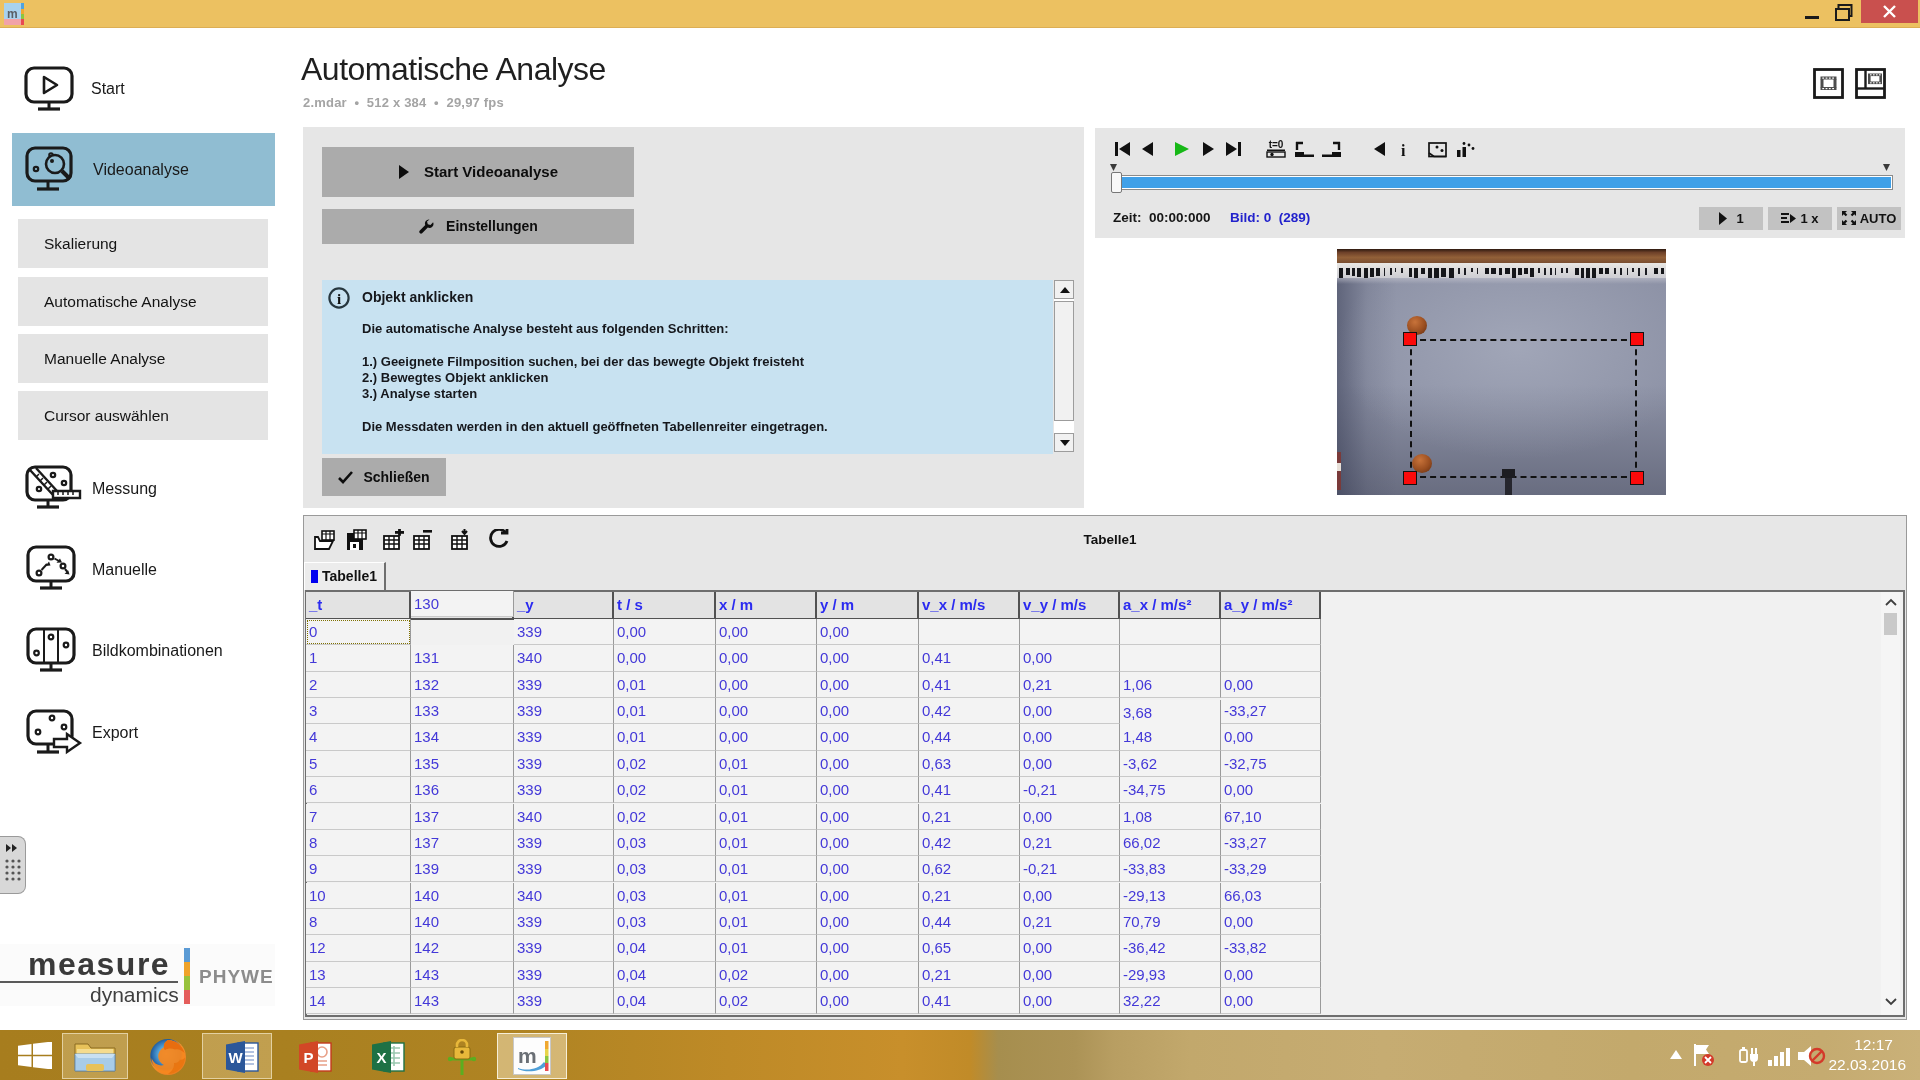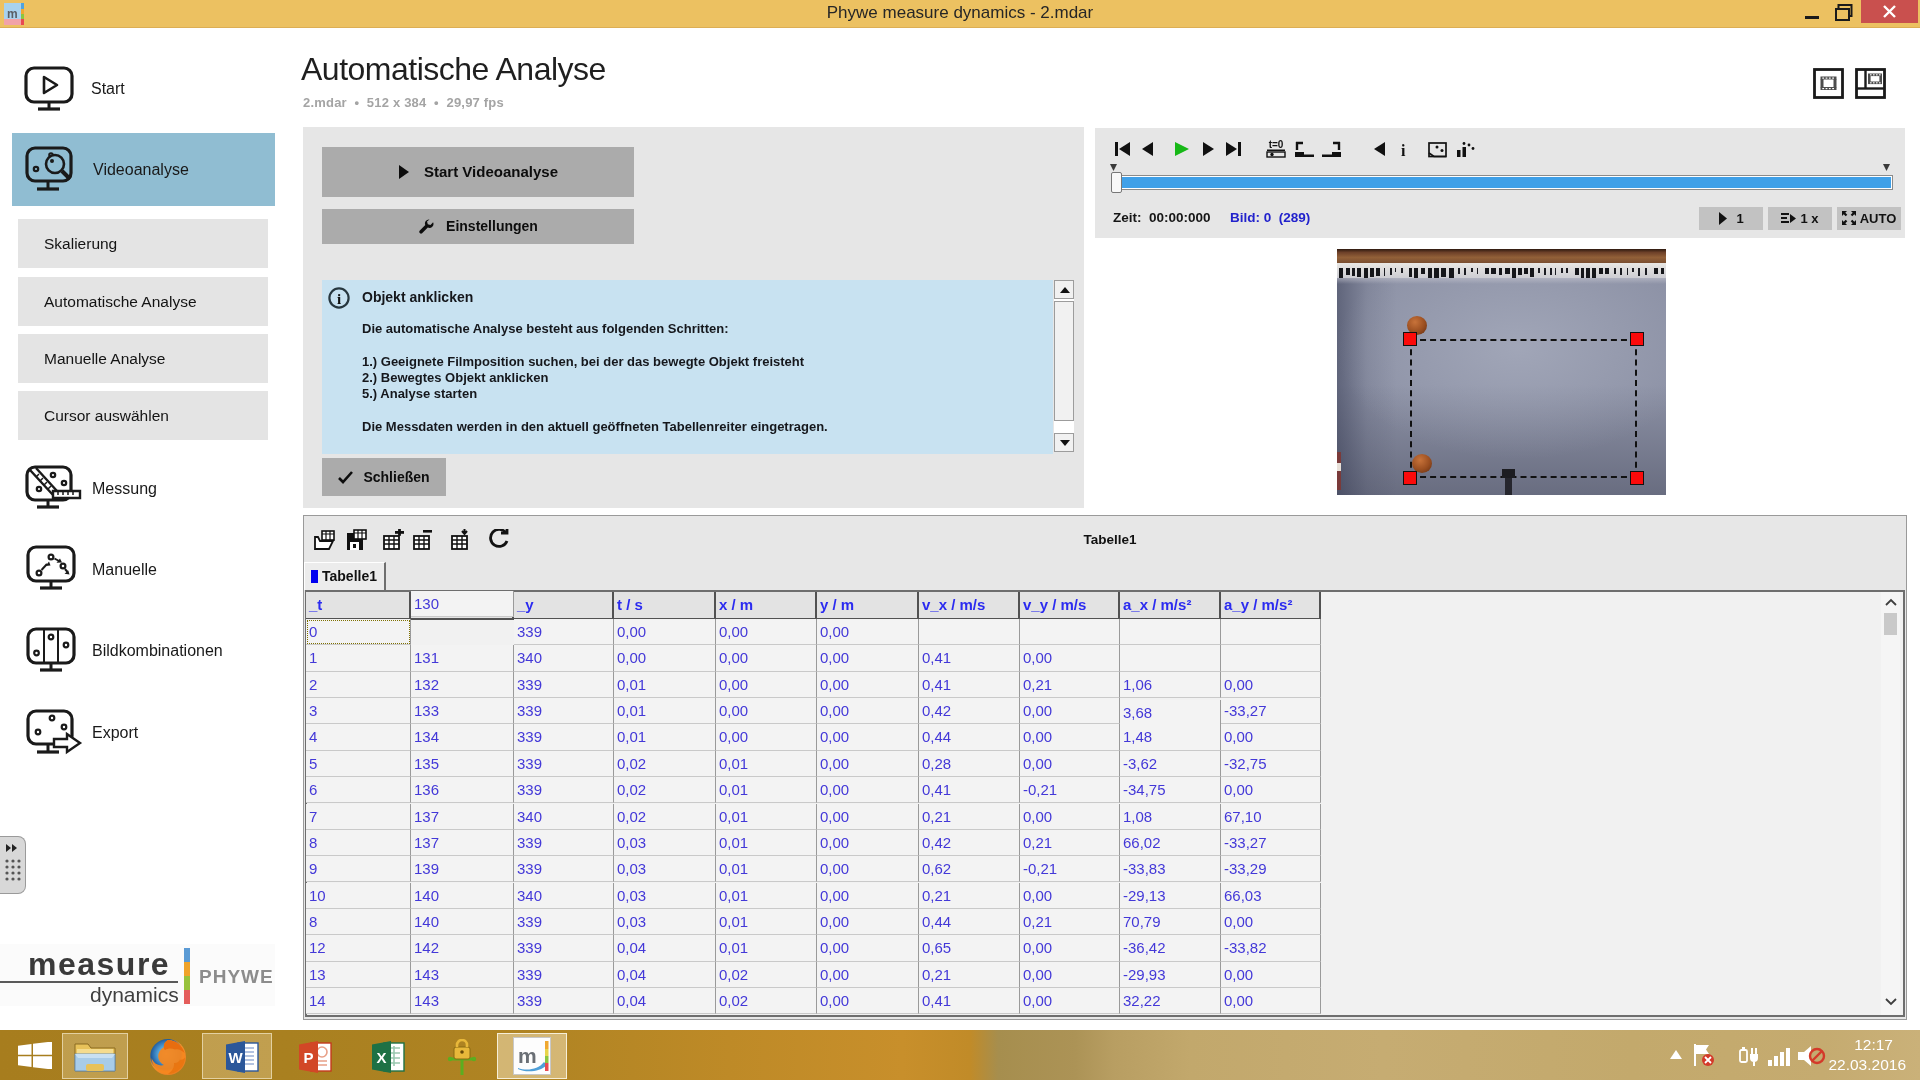--- a/index.html
+++ b/index.html
@@ -56,21 +56,20 @@
 <div id="titlebar">
   <svg class="abs" style="left:4px;top:3px" width="20" height="22">
     <rect x="0" y="0" width="20" height="22" fill="#A8D2EE"></rect>
     <rect x="0" y="16" width="20" height="6" fill="#F1A3A8"></rect>
     <rect x="17" y="0" width="3" height="6" fill="#4FA3E0"></rect>
     <rect x="17" y="6" width="3" height="5" fill="#F0A830"></rect>
     <rect x="17" y="11" width="3" height="5" fill="#8CC63F"></rect>
     <rect x="17" y="16" width="3" height="6" fill="#E84A50"></rect>
     <text x="3" y="15" font-size="12" font-weight="bold" fill="#5a5f66" font-family="Liberation Sans">m</text>
   </svg>
-  <div id="titletext">Phywe measure dynamics - 2.mdar</div>
   <div class="abs" style="left:1805px;top:16px;width:14px;height:3px;background:#1a1a1a"></div>
   <svg class="abs" style="left:1835px;top:4px" width="18" height="17">
     <rect x="3.5" y="1" width="13" height="11" fill="none" stroke="#1a1a1a" stroke-width="2"></rect>
     <rect x="1" y="5" width="13" height="11" fill="#ECC161" stroke="#1a1a1a" stroke-width="2"></rect>
   </svg>
   <div id="closebtn">
     <svg width="13" height="13">
         <path d="M1,1 L12,12 M12,1 L1,12" stroke="#fff" stroke-width="2.4"></path>
       </svg>
   </div>
@@ -247,21 +246,21 @@
 
   <div id="infobox">
     <svg class="abs" style="left:6px;top:7px" width="22" height="22" viewBox="0 0 22 22">
       <circle cx="11" cy="11" r="9.6" fill="none" stroke="#27373f" stroke-width="2.2"></circle>
       <text x="11" y="16.5" text-anchor="middle" font-family="Liberation Serif" font-weight="bold" font-size="15" fill="#111">i</text>
     </svg>
     <div class="b" style="top:9px;font-size:14px">Objekt anklicken</div>
     <div class="b" style="top:41px">Die automatische Analyse besteht aus folgenden Schritten:</div>
     <div class="b" style="top:74px">1.) Geeignete Filmposition suchen, bei der das bewegte Objekt freisteht</div>
     <div class="b" style="top:90px">2.) Bewegtes Objekt anklicken</div>
-    <div class="b" style="top:106px">5.) Analyse starten</div>
+    <div class="b" style="top:106px">3.) Analyse starten</div>
     <div class="b" style="top:139px">Die Messdaten werden in den aktuell geöffneten Tabellenreiter eingetragen.</div>
   </div>
 
   <div class="abs" style="left:751px;top:153px;width:20px;height:172px;background:#fff"></div>
   <div class="sb" style="left:751px;top:153px;width:20px;height:19px">
       <svg width="12" height="8">
         <path d="M6,1 L11,7 L1,7 Z" fill="#111"></path>
       </svg>
     </div>
   <div class="sb" style="left:751px;top:174px;width:20px;height:120px"></div>
@@ -520,21 +519,21 @@
 <div class="td" style="left:919px;top:724.4px;width:101px">0,44</div>
 <div class="td" style="left:1020px;top:724.4px;width:100px">0,00</div>
 <div class="td" style="left:1120px;top:724.4px;width:101px">1,48</div>
 <div class="td" style="left:1221px;top:724.4px;width:100px">0,00</div>
 <div class="td" style="left:306px;top:750.8px;width:105px">5</div>
 <div class="td" style="left:411px;top:750.8px;width:103px">135</div>
 <div class="td" style="left:514px;top:750.8px;width:100px">339</div>
 <div class="td" style="left:614px;top:750.8px;width:102px">0,02</div>
 <div class="td" style="left:716px;top:750.8px;width:101px">0,01</div>
 <div class="td" style="left:817px;top:750.8px;width:102px">0,00</div>
-<div class="td" style="left:919px;top:750.8px;width:101px">0,28</div>
+<div class="td" style="left:919px;top:750.8px;width:101px">0,63</div>
 <div class="td" style="left:1020px;top:750.8px;width:100px">0,00</div>
 <div class="td" style="left:1120px;top:750.8px;width:101px">-3,62</div>
 <div class="td" style="left:1221px;top:750.8px;width:100px">-32,75</div>
 <div class="td" style="left:306px;top:777.1px;width:105px">6</div>
 <div class="td" style="left:411px;top:777.1px;width:103px">136</div>
 <div class="td" style="left:514px;top:777.1px;width:100px">339</div>
 <div class="td" style="left:614px;top:777.1px;width:102px">0,02</div>
 <div class="td" style="left:716px;top:777.1px;width:101px">0,01</div>
 <div class="td" style="left:817px;top:777.1px;width:102px">0,00</div>
 <div class="td" style="left:919px;top:777.1px;width:101px">0,41</div>

